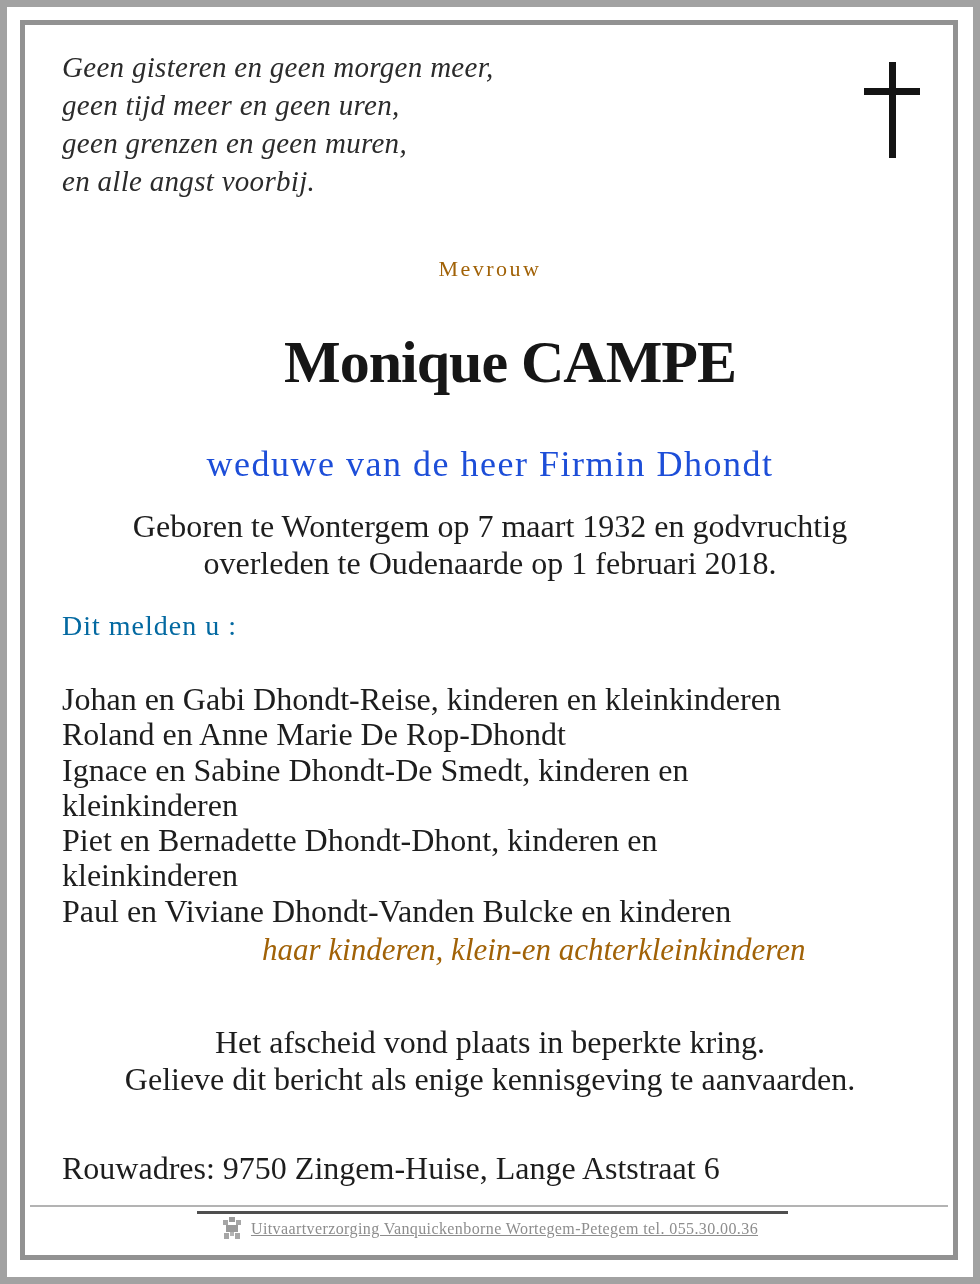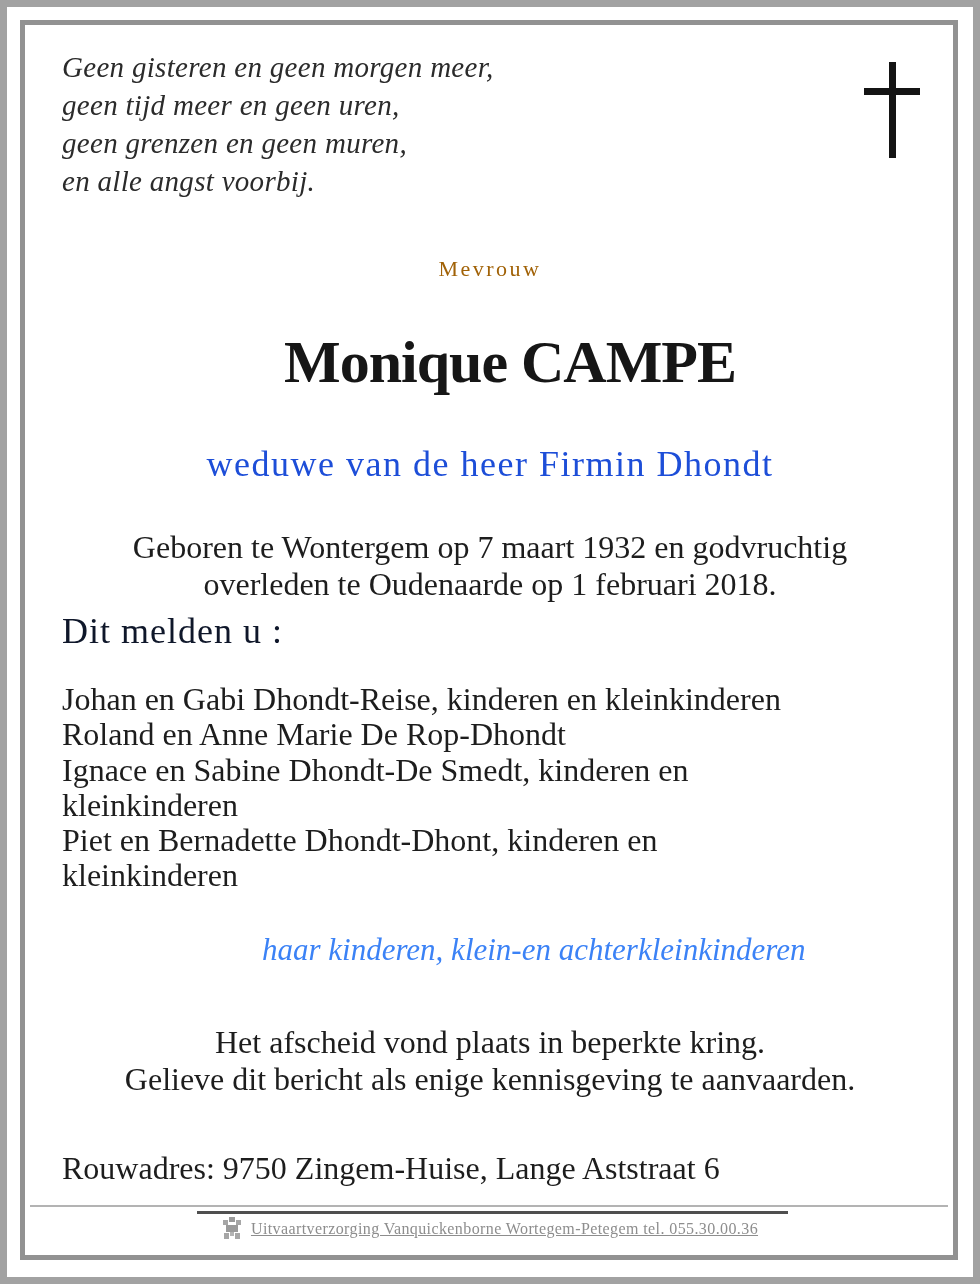--- a/index.html
+++ b/index.html
@@ -64,42 +64,41 @@
     letter-spacing: 1.5px;
     color: #1d4ed8;
   }
 
   .life-dates {
     position: absolute; left: 0; right: 0; top: 508px;
     text-align: center;
     font-size: 32px;
     line-height: 37px;
     color: #1d1d1d;
-    margin-top: 21px;
   }
 
   .announce {
     position: absolute; left: 62px; top: 610px;
-    font-size: 36px;
+    font-size: 28px;
     letter-spacing: 1px;
-    color: #0f172a;
+    color: #0369a1;
   }
 
   .family {
     position: absolute; left: 62px; top: 682px; right: 60px;
     font-size: 32px;
     line-height: 35.3px;
     color: #1d1d1d;
   }
 
   .tribute {
     position: absolute; left: 262px; top: 932px;
     font-style: italic;
     font-size: 31px;
-    color: #3b82f6;
+    color: #a16207;
   }
 
   .closing {
     position: absolute; left: 0; right: 0; top: 1024px;
     text-align: center;
     font-size: 32px;
     line-height: 37px;
     color: #1d1d1d;
   }
 
@@ -161,20 +160,21 @@
 
   <div class="announce">Dit melden u :</div>
 
   <div class="family">
     <div>Johan en Gabi Dhondt-Reise, kinderen en kleinkinderen</div>
     <div>Roland en Anne Marie De Rop-Dhondt</div>
     <div>Ignace en Sabine Dhondt-De Smedt, kinderen en</div>
     <div>kleinkinderen</div>
     <div>Piet en Bernadette Dhondt-Dhont, kinderen en</div>
     <div>kleinkinderen</div>
+    <div>Paul en Viviane Dhondt-Vanden Bulcke en kinderen</div>
   </div>
 
   <div class="tribute">haar kinderen, klein-en achterkleinkinderen</div>
 
   <div class="closing">
     <div>Het afscheid vond plaats in beperkte kring.</div>
     <div>Gelieve dit bericht als enige kennisgeving te aanvaarden.</div>
   </div>
 
   <div class="rouwadres">Rouwadres: 9750 Zingem-Huise, Lange Aststraat 6</div>

